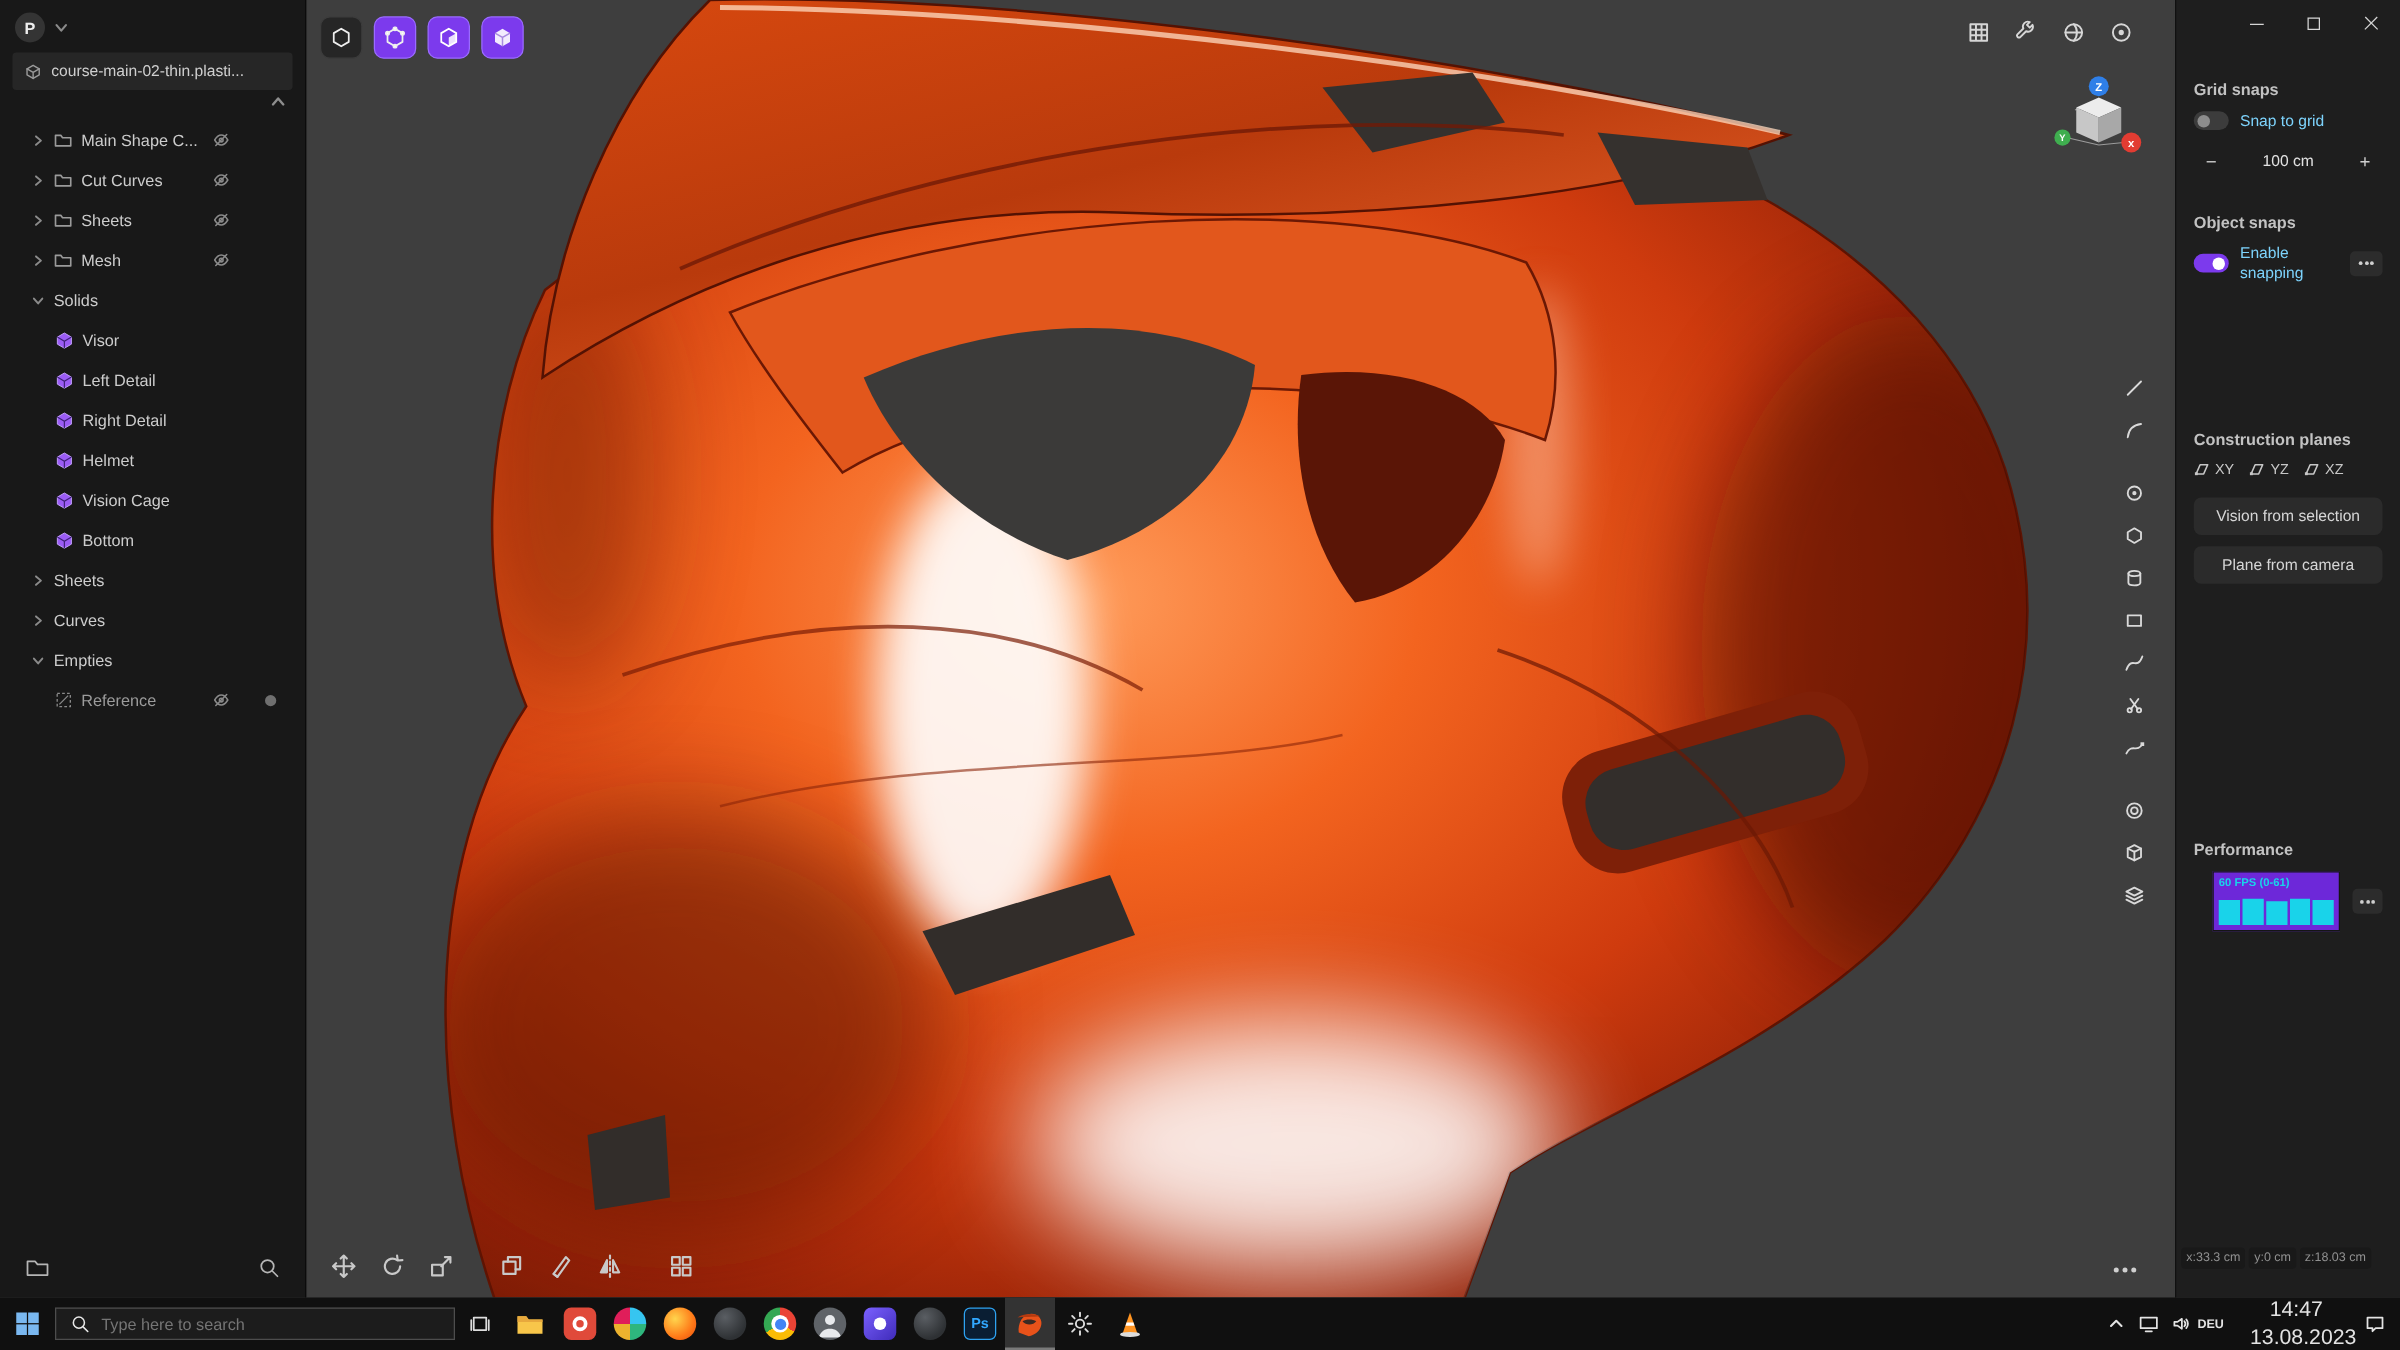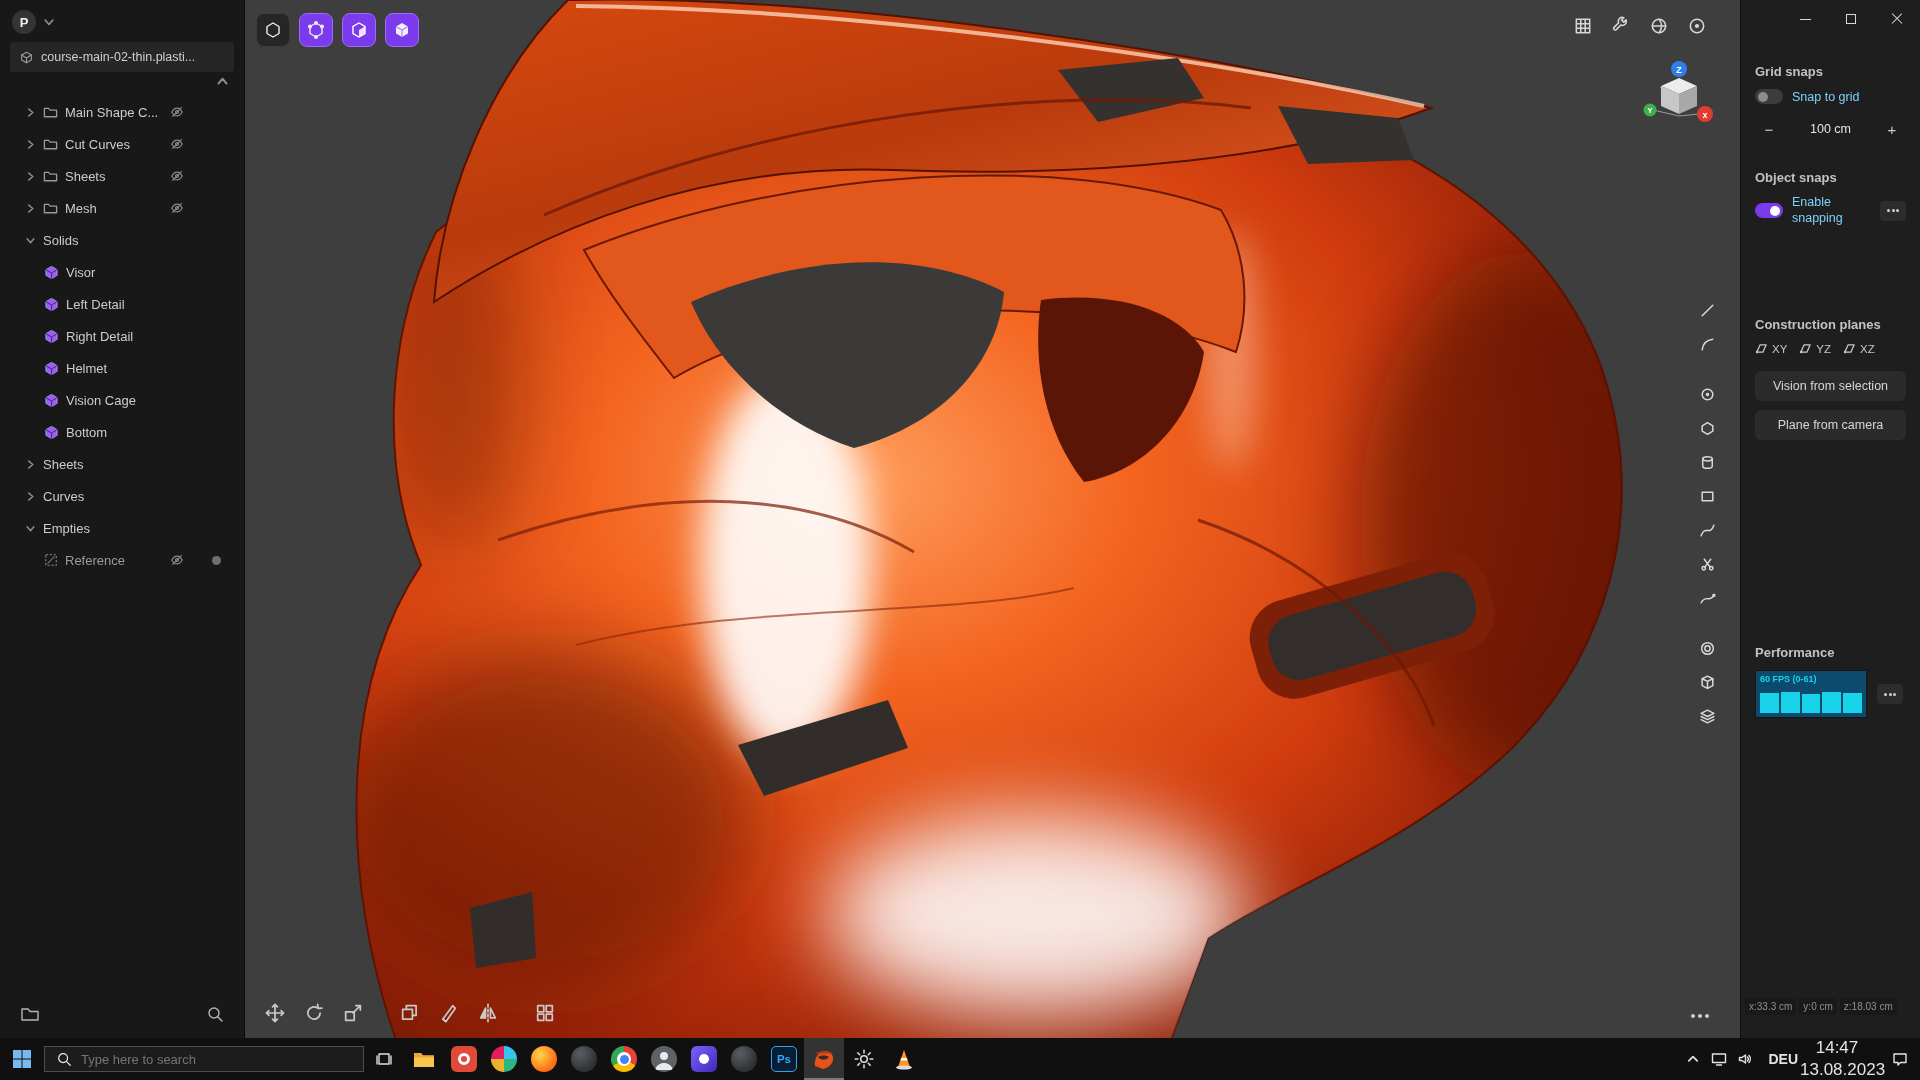--- a/index.html
+++ b/index.html
@@ -77,28 +77,28 @@
   .toggle.on { background:#7c3aed; }
   .toggle.on .knob { left:auto; right:3px; background:#fff; }
   .stepper { display:flex; align-items:center; height:30px; margin-bottom:26px; }
   .step-btn { width:28px; text-align:center; color:#cfcfcf; font-size:15px; }
   .step-val { flex:1; text-align:center; font-size:12.5px; color:#e2e2e2; }
   .morebtn { margin-left:auto; width:26px; height:20px; border-radius:4px; background:#2c2c2c;
     display:flex; align-items:center; justify-content:center; }
   .morebtn .dots { width:12px; height:3px; } .morebtn .dots i{width:3px;height:3px}
   .morebtn .dots i:nth-child(2){left:4.5px} .morebtn .dots i:nth-child(3){left:9px}
   .snaplbl { line-height:1.25; }
-  .sec-cp { margin-top:91px; }
+  .sec-cp { margin-top:118px; }
   .planes-row { display:flex; gap:12px; margin-bottom:16px; font-size:11.5px; color:#c7c7c7; }
   .planebtn { display:flex; align-items:center; gap:4px; }
   .rp-btn { width:100%; height:30px; background:#2b2b2b; border-radius:6px; color:#d6d6d6;
     font-size:12.5px; display:flex; align-items:center; justify-content:center; margin-bottom:9px; }
   .sec-perf { margin-top:205px; }
   .perf-row { display:flex; align-items:center; gap:10px; }
-  .fpsbox { position:relative; width:112px; height:48px; background:#0c4a6e; border:1px solid #151515; }
+  .fpsbox { position:relative; width:112px; height:48px; background:#6d28d9; border:1px solid #151515;margin-left:15px; }
   .fpslbl { position:absolute; top:3px; left:4px; font-size:9px; font-weight:bold; color:#19d3ea; }
   .fpsbars { position:absolute; left:4px; right:4px; bottom:4px; height:22px; display:flex; gap:2px; align-items:flex-end; }
   .fpsbars span { flex:1; background:#19d3ea; }
   .coords { position:absolute; left:4px; right:4px; bottom:23px; display:flex; gap:3px; }
   .badge { background:#191919; border-radius:3px; padding:3px 4px; font-size:10px; color:#909090; white-space:nowrap; }
 
   
   .taskbar { position:absolute; left:0; right:0; bottom:0; height:42px; background:#101010;
     display:flex; align-items:center; color:#e3e3e3; }
   .tcell { width:44px; height:42px; display:flex; align-items:center; justify-content:center; flex:none; }
@@ -117,21 +117,21 @@
   .slack-ic { background:conic-gradient(#36c5f0 0 25%, #2eb67d 0 50%, #ecb22e 0 75%, #e01e5a 0 100%); }
   .dark-ic { background:radial-gradient(circle at 35% 30%, #5a5e63, #2e3134 70%); }
   .red-ic { background:#e04a3a; } .red-ic::before { content:""; position:absolute; inset:7px; border-radius:50%; border:3px solid #fff; }
   .person-ic { background:#5f6368; overflow:hidden; }
   .purple-ic { background:linear-gradient(135deg,#7b61ff,#3f2bba); }
   .purple-ic::before { content:""; position:absolute; inset:8px; border-radius:50%; background:#fff; }
   .ps-ic { width:26px; height:26px; border-radius:5px; background:#0a1e33; border:1.5px solid #2ea3f2;
     color:#31a8ff; font-size:11.5px; font-weight:bold; display:flex; align-items:center; justify-content:center; }
   .tray { margin-left:auto; display:flex; align-items:center; height:42px; }
   .tray .tico { width:26px; display:flex; justify-content:center; color:#e3e3e3; }
-  .lang { width:40px; text-align:right; font-size:14px; font-weight:bold; }
+  .lang { width:40px; text-align:left; font-size:10px; font-weight:bold; }
   .clock { width:74px; text-align:center; font-size:17px; line-height:1.3; margin:0 6px 0 2px; }
   .ac { width:40px; display:flex; justify-content:center; }
 </style>
 </head>
 <body>
 
 <div class="stage">
 
   <div class="sidebar">
     <div class="sb-header">

